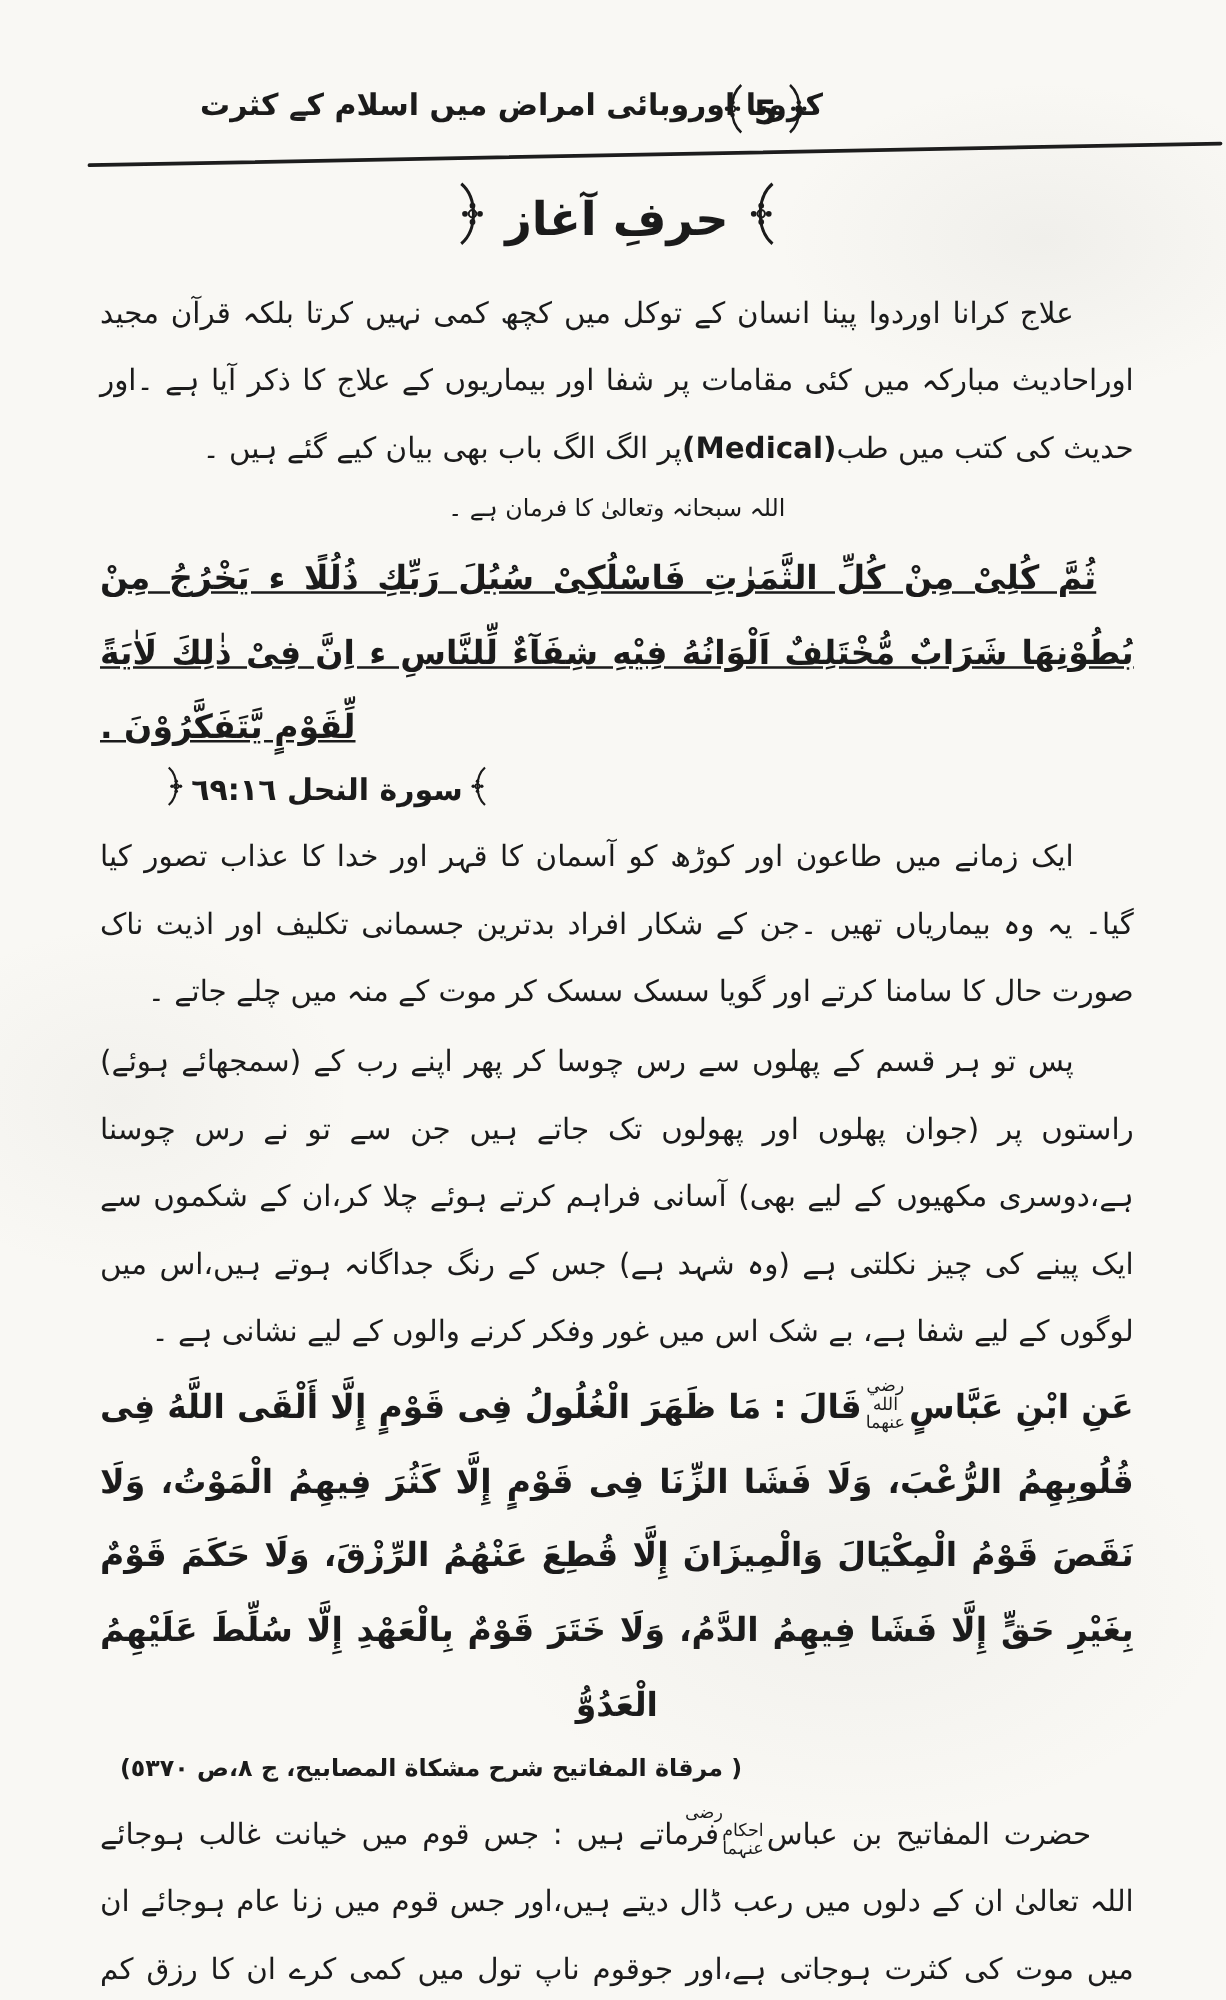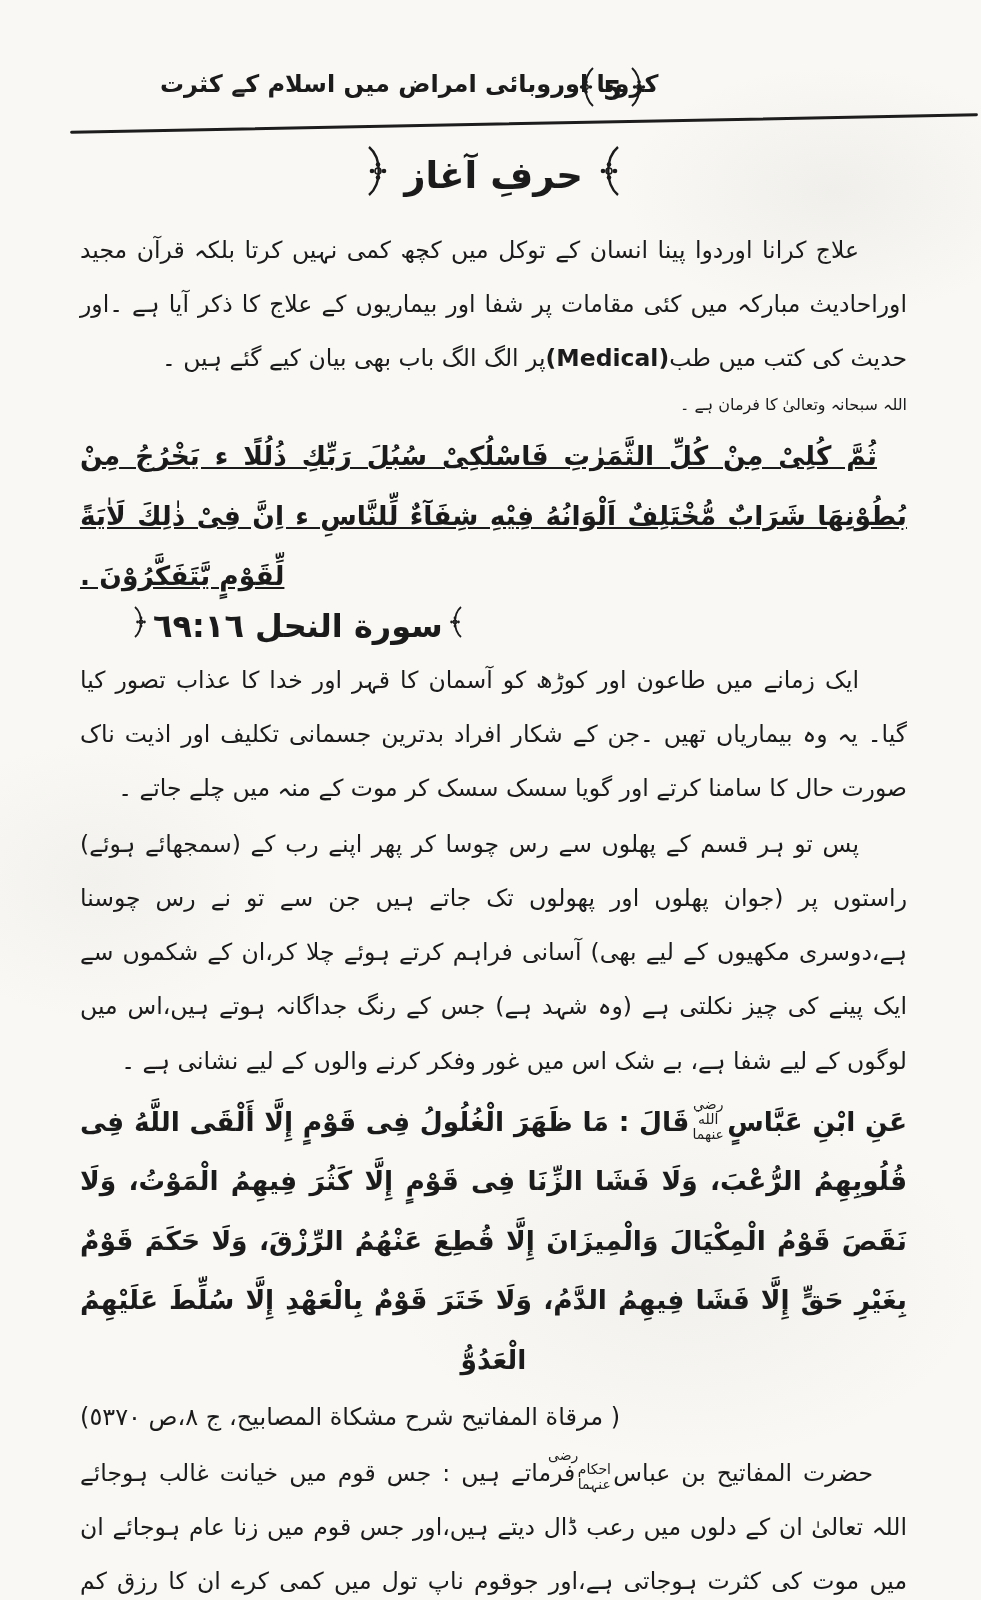--- a/index.html
+++ b/index.html
@@ -43,44 +43,44 @@
     margin: 4px 0 16px 0;
   }
 
   .urdu {
     direction: rtl; text-align: justify;
     font-size: 23.5px; line-height: 2.3;
     margin: 0 0 2px 0;
   }
   .indent { text-indent: 48px; }
 
-  .firman { direction: rtl; text-align: right; font-size: 16px; line-height: 2.2; margin: 2px 0; }
+  .firman { direction: rtl; text-align: center; font-size: 19px; line-height: 2.2; margin: 2px 0; }
 
   .arabic {
     direction: rtl; font-weight: bold;
     font-size: 26.5px; line-height: 2.25;
   }
   .quran-verse {
     text-align: justify; text-align-last: left;
     text-indent: 30px; margin: 4px 0 0 0; text-decoration: underline;
   }
   .verse-ref {
     direction: rtl; text-align: left;
     margin: 0 0 6px 52px;
-    font-size: 32px; font-weight: bold;
+    font-size: 24px; font-weight: bold;
     display: flex; justify-content: flex-end; align-items: center; gap: 6px;
   }
   .hadith {
     text-align: justify; text-align-last: center;
     margin: 4px 0 0 0;
   }
   .hadith-ref {
     direction: rtl; text-align: left;
-    font-size: 24px; font-weight: normal; line-height: 2.1;
-    margin: 2px 0 4px 0;
+    font-size: 19px; font-weight: bold; line-height: 2.1;
+    margin: 2px 0 4px 16px;
     display: flex; justify-content: flex-end;
   }
 
   .seal {
     display: inline-block; width: 36px;
     font-size: 14px; font-weight: normal; line-height: 1.05;
     text-align: center; vertical-align: -8px; margin: 0 1px;
     white-space: normal;
   }
 

